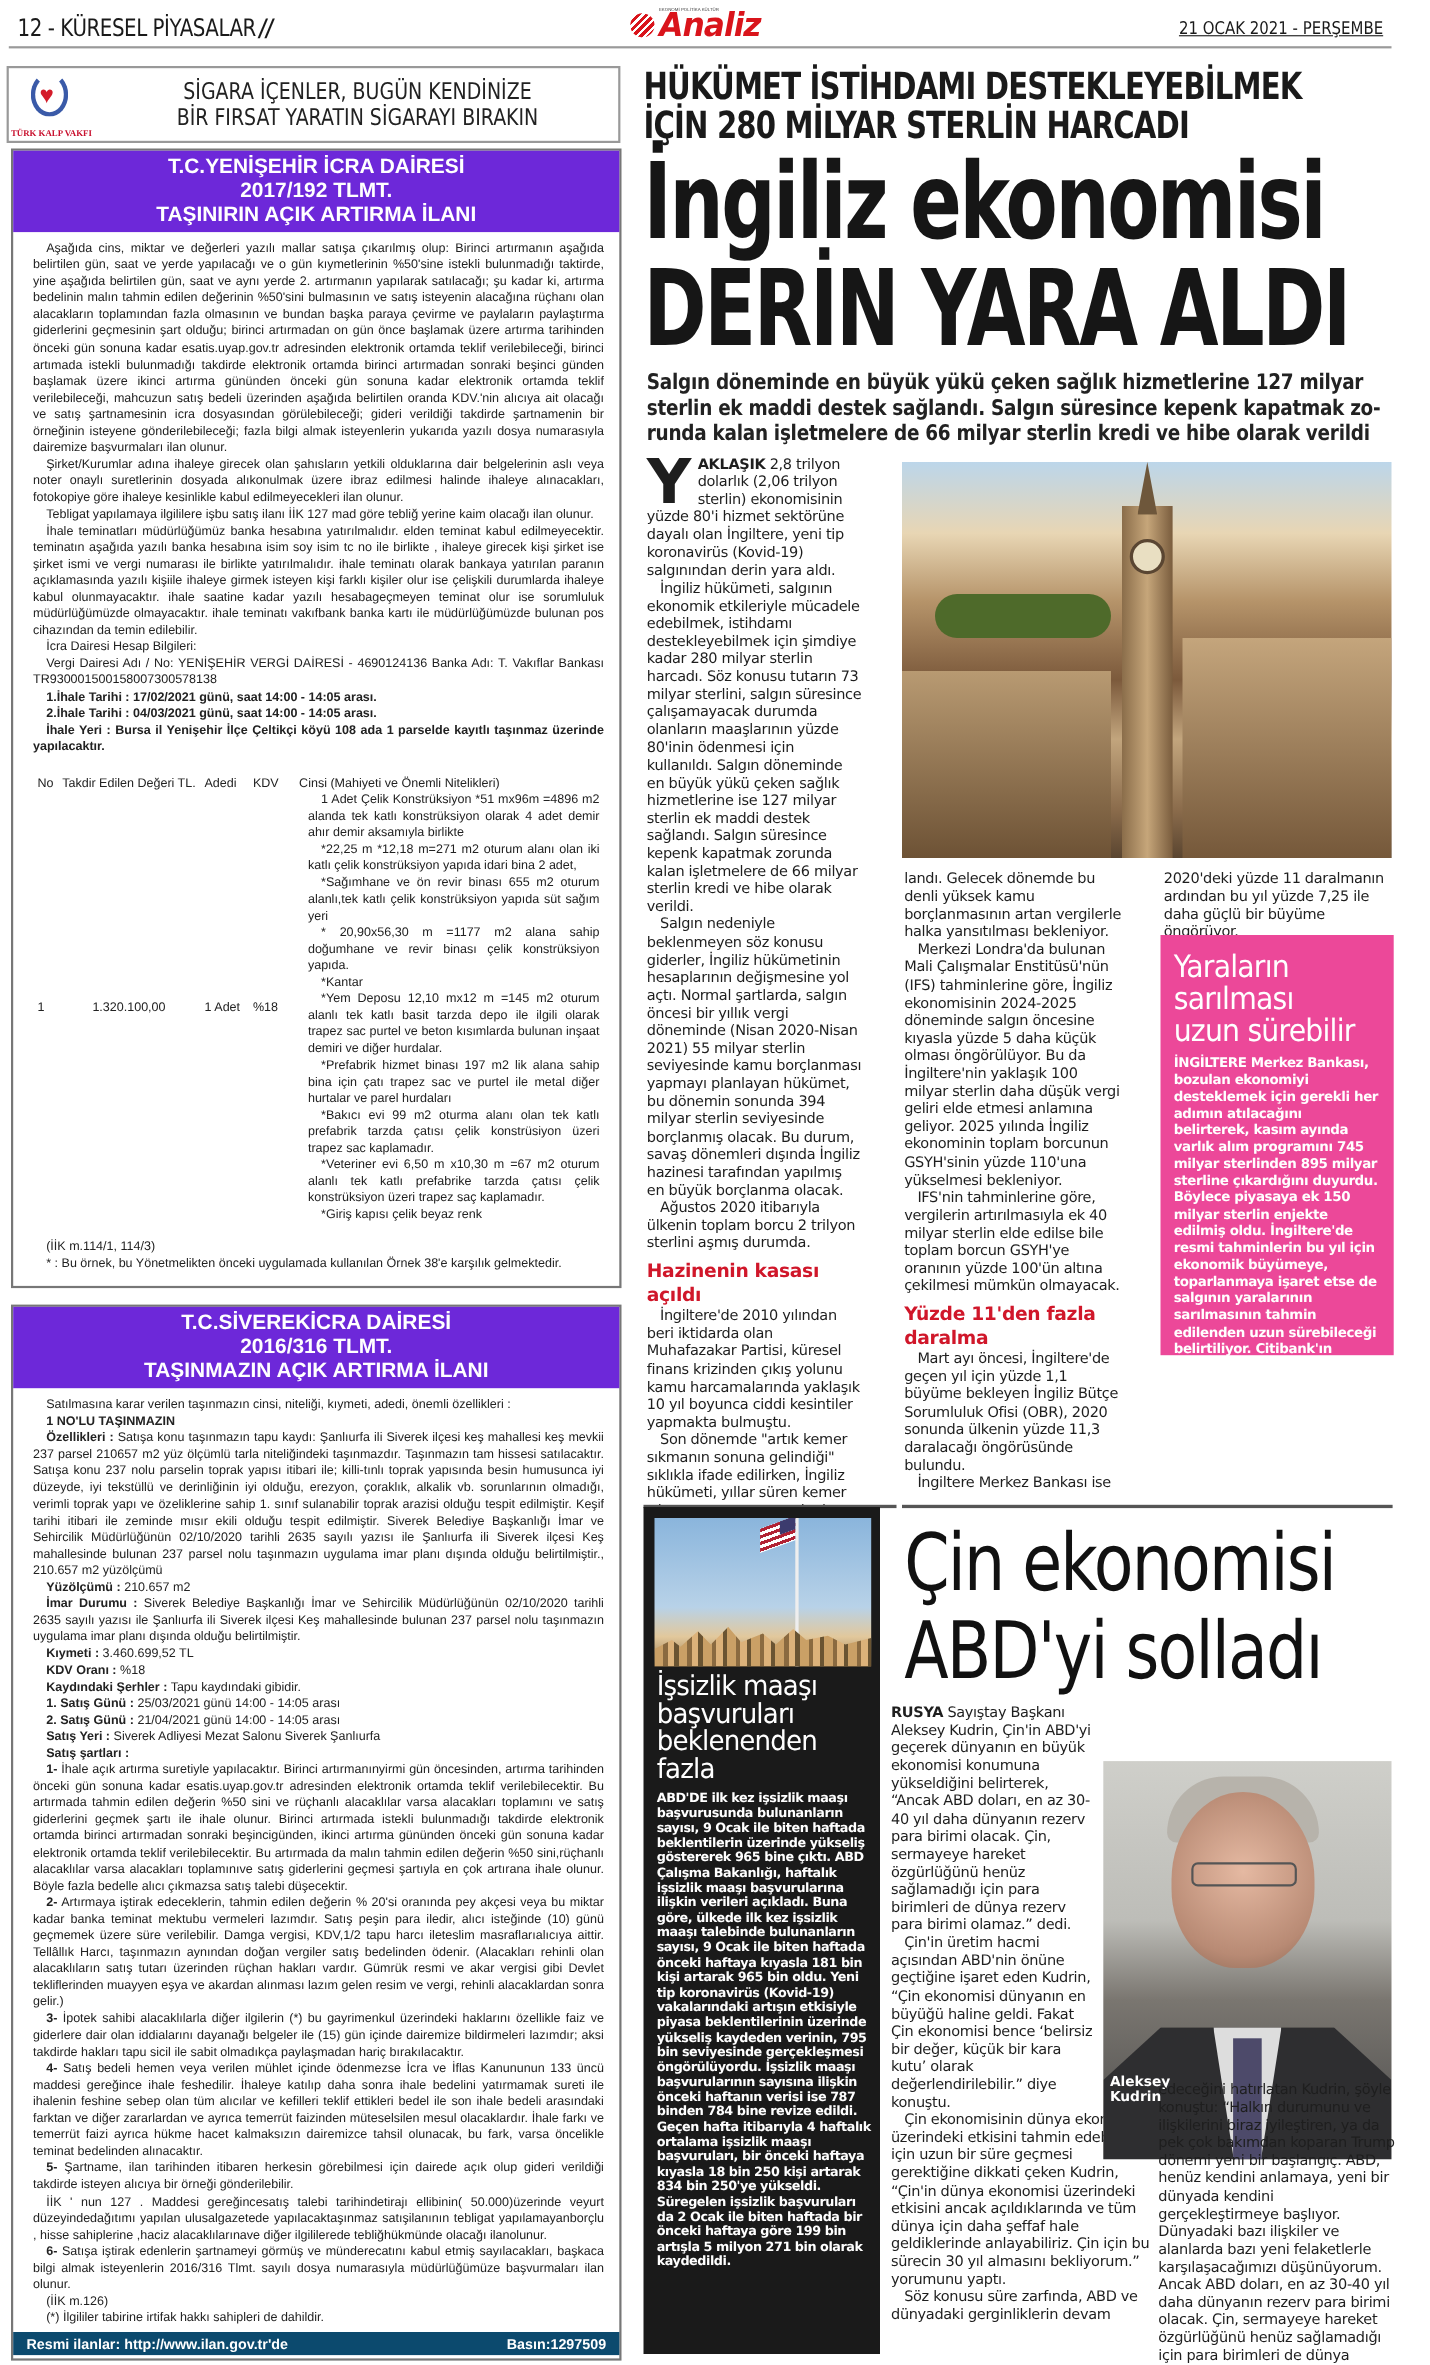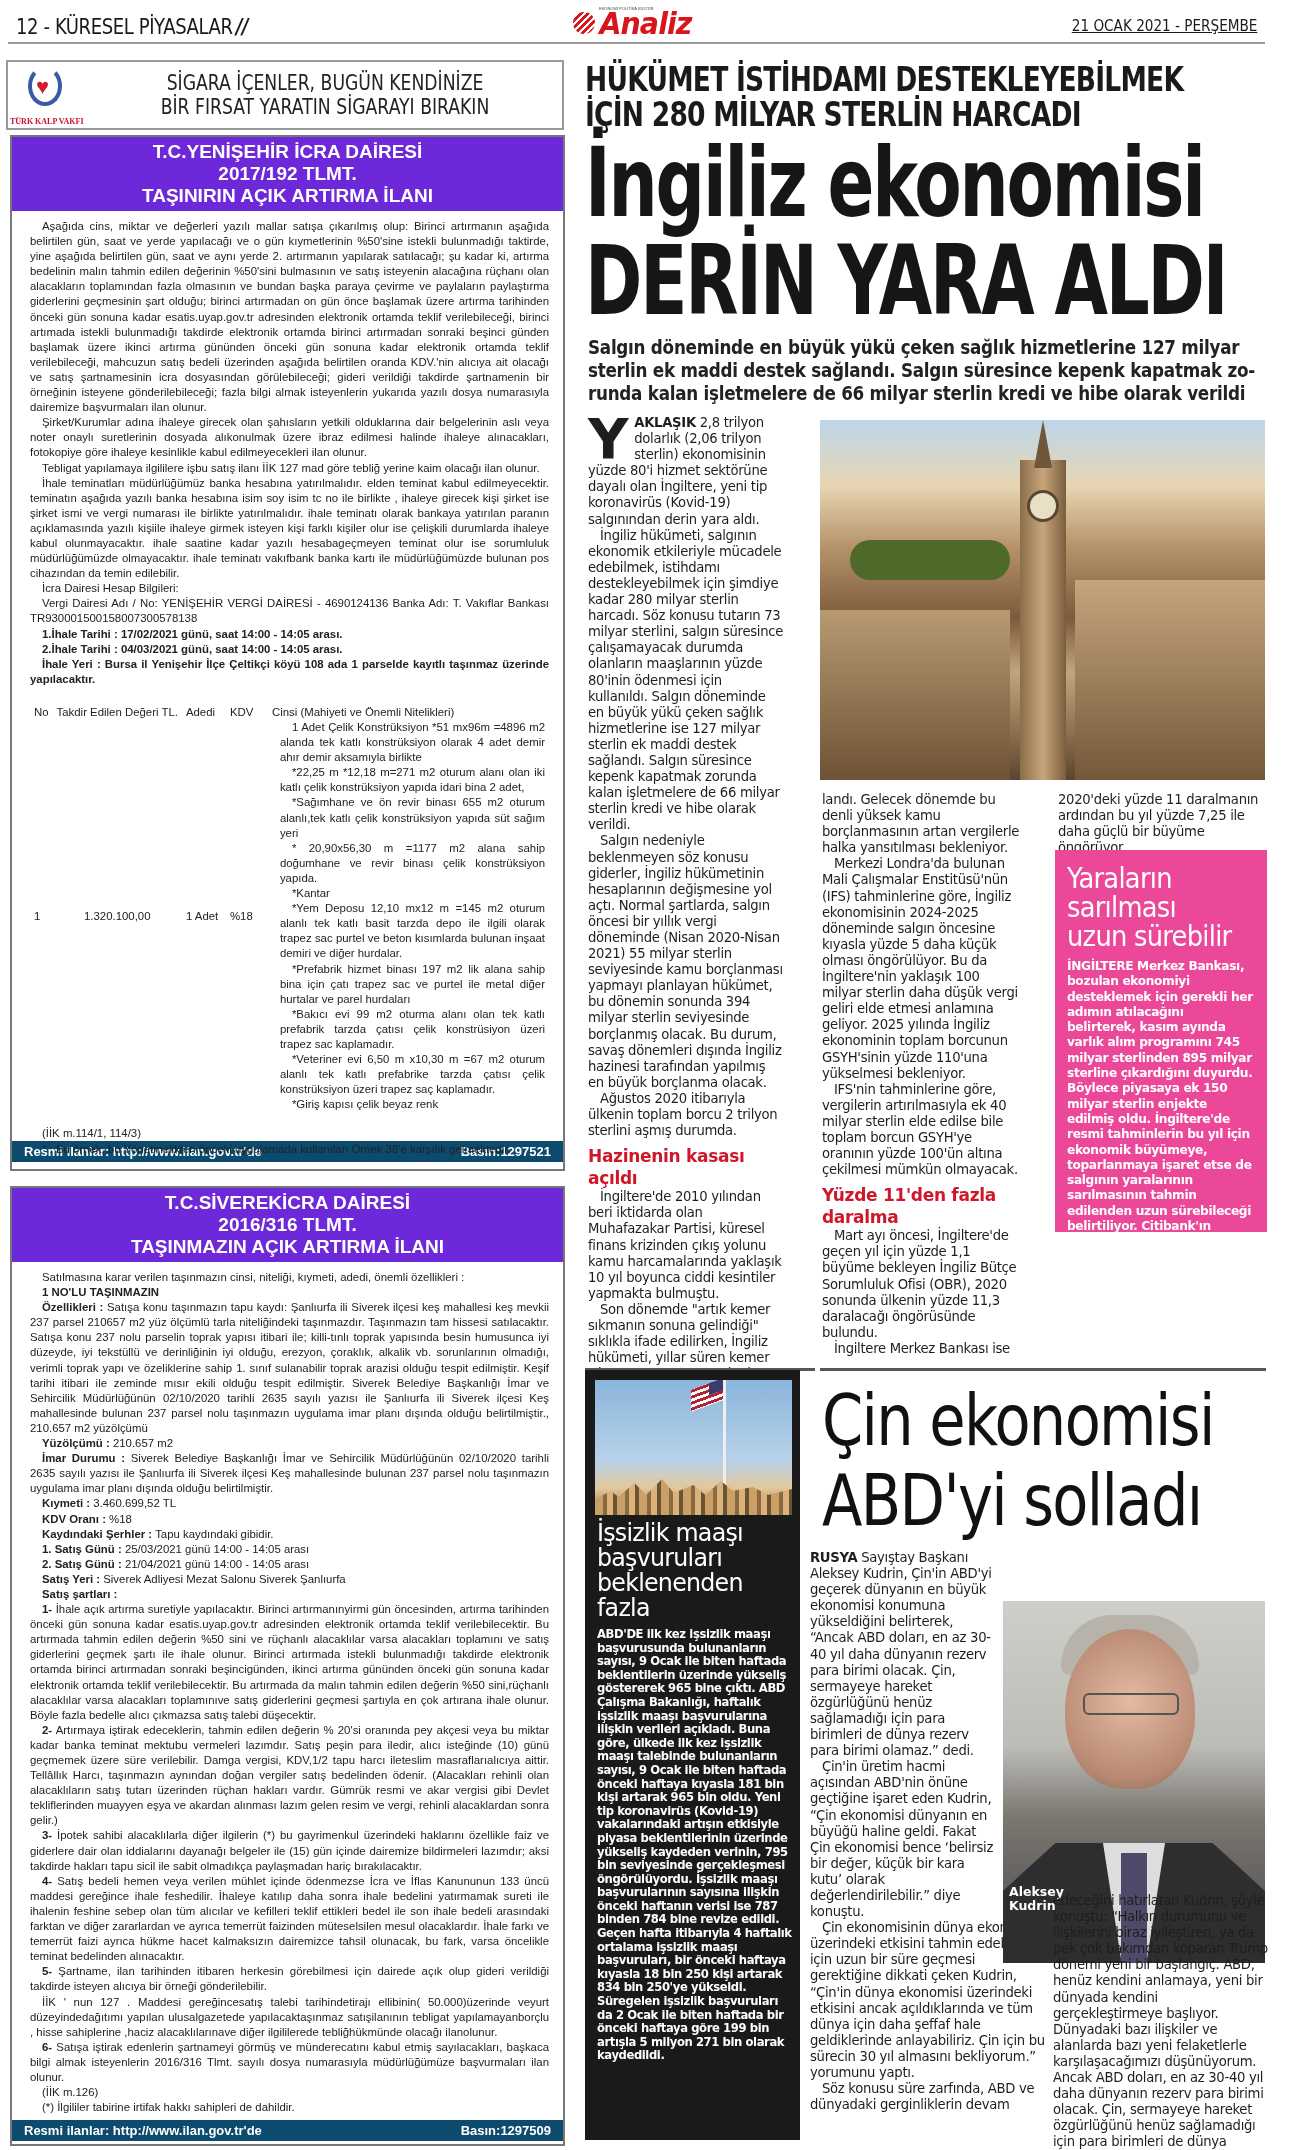--- a/index.html
+++ b/index.html
@@ -109,21 +109,21 @@
     <div>BİR FIRSAT YARATIN SİGARAYI BIRAKIN</div>
   </div>
 </div>
 
 <div class="abs notice" style="top:135px;height:1036px;">
   <div class="notice-head">
     <div>T.C.YENİŞEHİR İCRA DAİRESİ</div>
     <div>2017/192 TLMT.</div>
     <div>TAŞINIRIN AÇIK ARTIRMA İLANI</div>
   </div>
-  <div class="notice-body" style="height:930px;">
+  <div class="notice-body" style="height:1050px;">
     <p>Aşağıda cins, miktar ve değerleri yazılı mallar satışa çıkarılmış olup: Birinci artırmanın aşağıda belirtilen gün, saat ve yerde yapılacağı ve o gün kıymetlerinin %50'sine istekli bulunmadığı taktirde, yine aşağıda belirtilen gün, saat ve aynı yerde 2. artırmanın yapılarak satılacağı; şu kadar ki, artırma bedelinin malın tahmin edilen değerinin %50'sini bulmasının ve satış isteyenin alacağına rüçhanı olan alacakların toplamından fazla olmasının ve bundan başka paraya çevirme ve paylaların paylaştırma giderlerini geçmesinin şart olduğu; birinci artırmadan on gün önce başlamak üzere artırma tarihinden önceki gün sonuna kadar esatis.uyap.gov.tr adresinden elektronik ortamda teklif verilebileceği, birinci artımada istekli bulunmadığı takdirde elektronik ortamda birinci artırmadan sonraki beşinci günden başlamak üzere ikinci artırma gününden önceki gün sonuna kadar elektronik ortamda teklif verilebileceği, mahcuzun satış bedeli üzerinden aşağıda belirtilen oranda KDV.'nin alıcıya ait olacağı ve satış şartnamesinin icra dosyasından görülebileceği; gideri verildiği takdirde şartnamenin bir örneğinin isteyene gönderilebileceği; fazla bilgi almak isteyenlerin yukarıda yazılı dosya numarasıyla dairemize başvurmaları ilan olunur.</p>
     <p>Şirket/Kurumlar adına ihaleye girecek olan şahısların yetkili olduklarına dair belgelerinin aslı veya noter onaylı suretlerinin dosyada alıkonulmak üzere ibraz edilmesi halinde ihaleye alınacakları, fotokopiye göre ihaleye kesinlikle kabul edilmeyecekleri ilan olunur.</p>
     <p>Tebligat yapılamaya ilgililere işbu satış ilanı İİK 127 mad göre tebliğ yerine kaim olacağı ilan olunur.</p>
     <p>İhale teminatları müdürlüğümüz banka hesabına yatırılmalıdır. elden teminat kabul edilmeyecektir. teminatın aşağıda yazılı banka hesabına isim soy isim tc no ile birlikte , ihaleye girecek kişi şirket ise şirket ismi ve vergi numarası ile birlikte yatırılmalıdır. ihale teminatı olarak bankaya yatırılan paranın açıklamasında yazılı kişiile ihaleye girmek isteyen kişi farklı kişiler olur ise çelişkili durumlarda ihaleye kabul olunmayacaktır. ihale saatine kadar yazılı hesabageçmeyen teminat olur ise sorumluluk müdürlüğümüzde olmayacaktır. ihale teminatı vakıfbank banka kartı ile müdürlüğümüzde bulunan pos cihazından da temin edilebilir.</p>
     <p>İcra Dairesi Hesap Bilgileri:</p>
     <p>Vergi Dairesi Adı / No: YENİŞEHİR VERGİ DAİRESİ - 4690124136 Banka Adı: T. Vakıflar Bankası TR930001500158007300578138</p>
     <p><b>1.İhale Tarihi : 17/02/2021 günü, saat 14:00 - 14:05 arası.</b></p>
     <p><b>2.İhale Tarihi : 04/03/2021 günü, saat 14:00 - 14:05 arası.</b></p>
     <p><b>İhale Yeri : Bursa il Yenişehir İlçe Çeltikçi köyü 108 ada 1 parselde kayıtlı taşınmaz üzerinde yapılacaktır.</b></p>
     <table class="item-table" style="margin-top:18px;">

